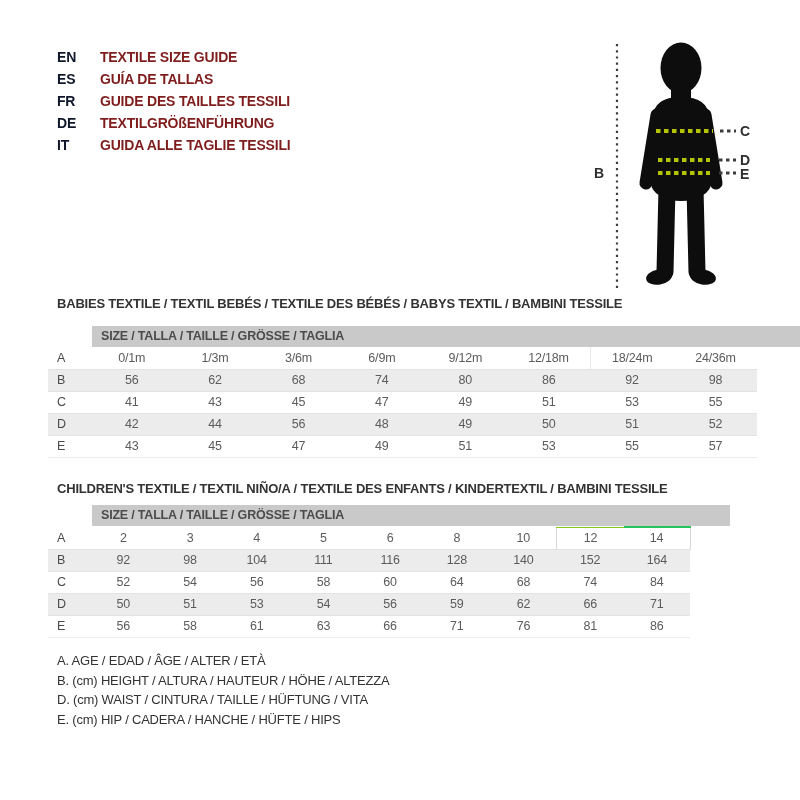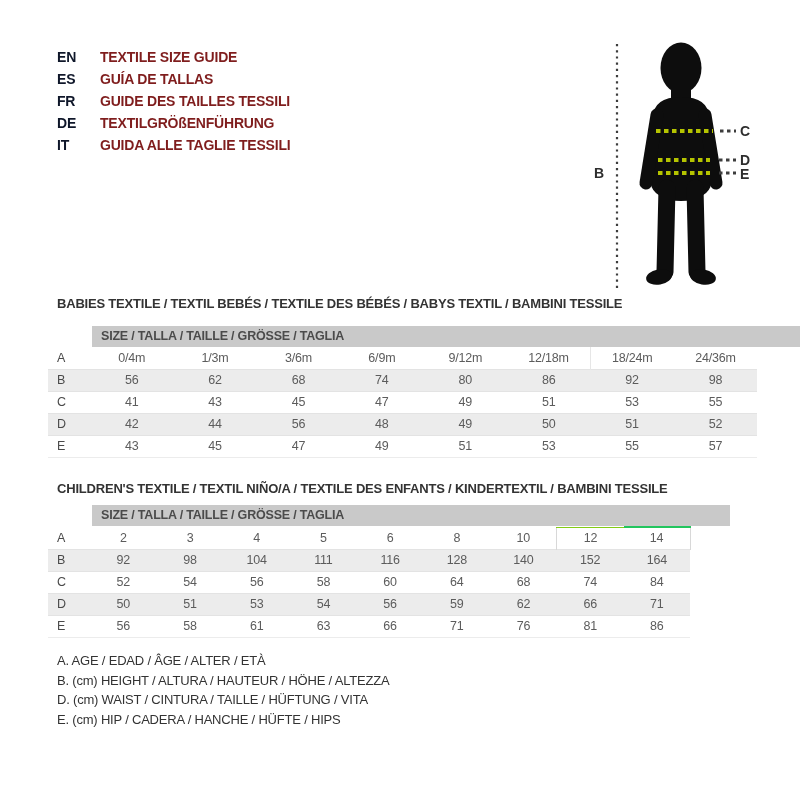--- a/index.html
+++ b/index.html
@@ -133,21 +133,21 @@
 <div class="section-heading" id="babies-heading">BABIES TEXTILE / TEXTIL BEBÉS / TEXTILE DES BÉBÉS / BABYS TEXTIL / BAMBINI TESSILE</div>
 <div class="size-bar" id="babies-bar">SIZE / TALLA / TAILLE / GRÖSSE / TAGLIA</div>
 <table class="size-table" id="babies-table">
   <colgroup>
     <col style="width:42px">
     <col span="8" style="width:83.4px">
   </colgroup>
   <tbody id="babies-tbody">
       <tr>
         <td class="rowlabel">A</td>
-        <td>0/4m</td>
+        <td>0/1m</td>
         <td>1/3m</td>
         <td>3/6m</td>
         <td>6/9m</td>
         <td>9/12m</td>
         <td>12/18m</td>
         <td class="faint-left">18/24m</td>
         <td>24/36m</td>
       </tr>
       <tr class="band">
         <td class="rowlabel">B</td>

